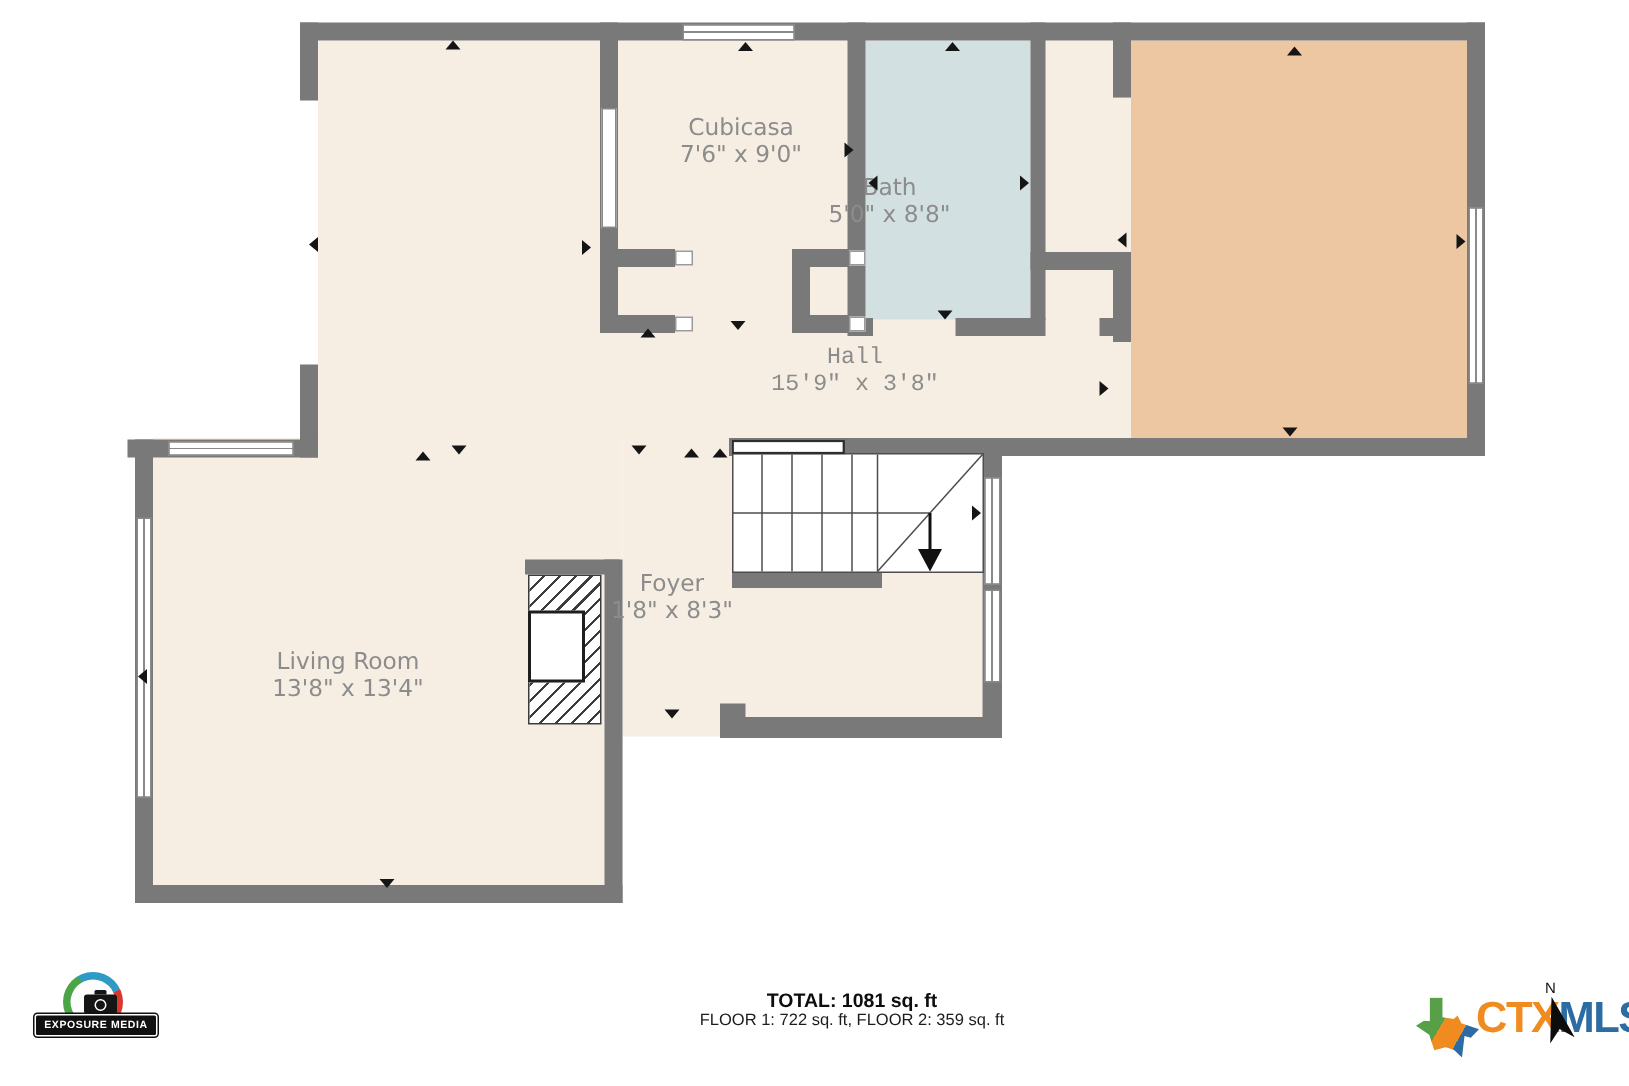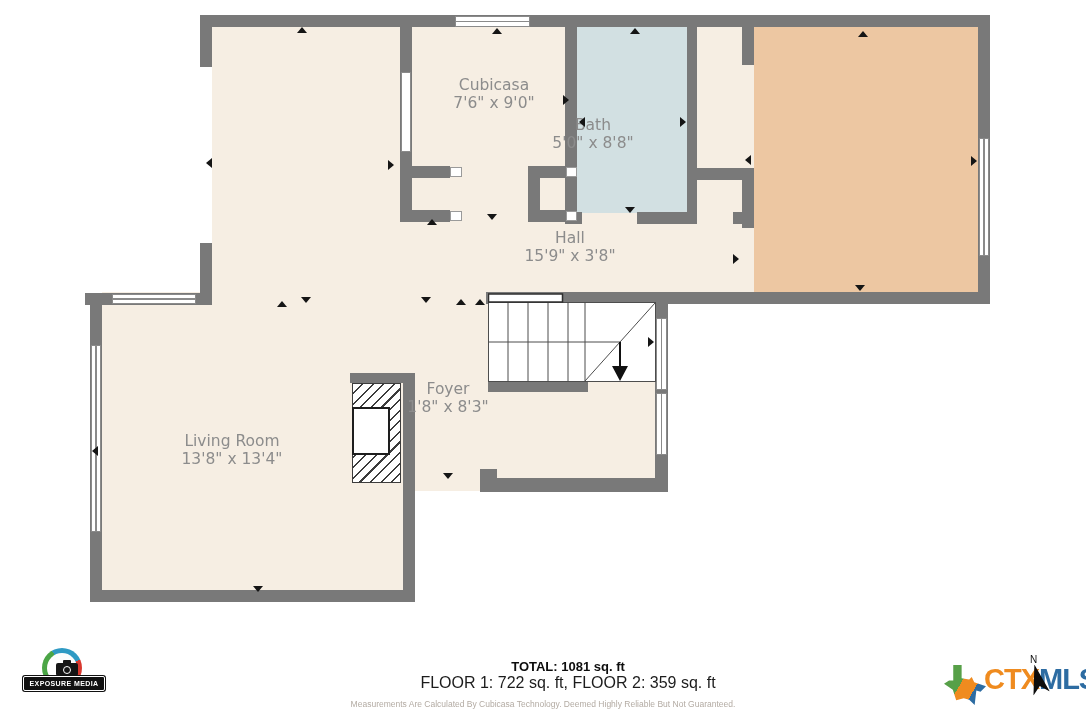--- a/index.html
+++ b/index.html
@@ -27,21 +27,21 @@
          background-image:repeating-linear-gradient(135deg,rgba(0,0,0,0) 0 6px,#3c3c3c 6px 7.5px);
          border:1px solid #3c3c3c;box-sizing:border-box;}
   .firebox{position:absolute;background:#fff;border:2px solid #1e1e1e;box-sizing:border-box;}
   
   .room-label{position:absolute;transform:translateX(-50%);text-align:center;color:#8c8c8c;
               font-size:15.5px;line-height:18px;white-space:nowrap;}
   
   .ft-total{position:absolute;left:568px;top:659px;transform:translateX(-50%);
             font-family:"Liberation Sans",sans-serif;font-size:13px;font-weight:bold;color:#0d0d0d;white-space:nowrap;}
   .ft-floors{position:absolute;left:568px;top:674px;transform:translateX(-50%);
-            font-family:"Liberation Sans",sans-serif;font-size:16px;color:#1c1c1c;white-space:nowrap;}
+            font-family:"Liberation Sans",sans-serif;font-size:11px;color:#1c1c1c;white-space:nowrap;}
   .ft-disc{position:absolute;left:543px;top:699px;transform:translateX(-50%);
             font-family:"Liberation Sans",sans-serif;font-size:8.5px;color:#b3aba3;white-space:nowrap;}
   
   .em{position:absolute;left:18px;top:646px;width:100px;height:60px;}
   .em-circle{position:absolute;left:24px;top:2px;width:40px;height:40px;border-radius:50%;
              background:conic-gradient(from -30deg,#2f9ac4 0 95deg,#d8382e 95deg 185deg,#f3b229 185deg 270deg,#4ba546 270deg 360deg);}
   .em-inner{position:absolute;left:5px;top:5px;width:30px;height:30px;border-radius:50%;background:#fdfdfd;}
   .em-cam{position:absolute;left:9px;top:10px;width:22px;height:13px;background:#151515;border-radius:2px;}
   .em-cam:before{content:"";position:absolute;left:7px;top:-3px;width:8px;height:3px;background:#151515;border-radius:1px 1px 0 0;}
   .em-cam:after{content:"";position:absolute;left:7px;top:2.5px;width:8px;height:8px;border-radius:50%;
@@ -136,21 +136,21 @@
   <div class="firebox" style="left:352px;top:407px;width:38px;height:48px;"></div>
 
   <div class="room-label" style="left:494px;top:76px;">
     <div>Cubicasa</div>
     <div>7'6" x 9'0"</div>
   </div>
   <div class="room-label" style="left:593px;top:116px;">
     <div>Bath</div>
     <div>5'0" x 8'8"</div>
   </div>
-  <div class="room-label" style="left:570px;top:229px;">
+  <div class="room-label" style="left:570px;top:229px;font-family:Liberation Mono, monospace;">
     <div>Hall</div>
     <div>15'9" x 3'8"</div>
   </div>
   <div class="room-label" style="left:448px;top:380px;">
     <div>Foyer</div>
     <div>1'8" x 8'3"</div>
   </div>
   <div class="room-label" style="left:232px;top:432px;">
     <div>Living Room</div>
     <div>13'8" x 13'4"</div>
@@ -177,21 +177,20 @@
   <i class="m dn" style="left:421px;top:297px;"></i>
   <i class="m up" style="left:456px;top:299px;"></i>
   <i class="m up" style="left:475px;top:299px;"></i>
   <i class="m lf" style="left:92px;top:446px;"></i>
   <i class="m dn" style="left:253px;top:586px;"></i>
   <i class="m dn" style="left:443px;top:473px;"></i>
   <i class="m rt" style="left:648px;top:337px;"></i>
 
   <div class="ft-total">TOTAL: 1081 sq. ft</div>
   <div class="ft-floors">FLOOR 1: 722 sq. ft, FLOOR 2: 359 sq. ft</div>
-  <div class="ft-disc">Measurements Are Calculated By Cubicasa Technology. Deemed Highly Reliable But Not Guaranteed.</div>
 
   <div class="em">
     <div class="em-circle">
       <div class="em-inner">
         <div class="em-cam"></div>
       </div>
     </div>
     <div class="em-banner">EXPOSURE MEDIA</div>
   </div>
 

